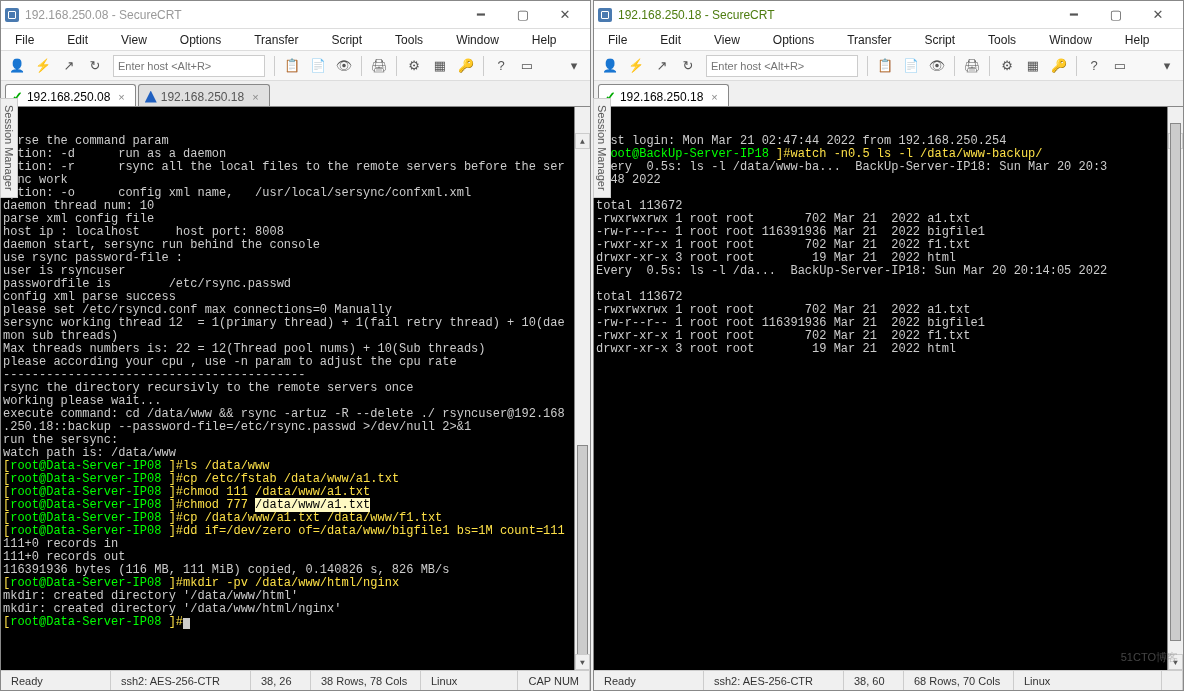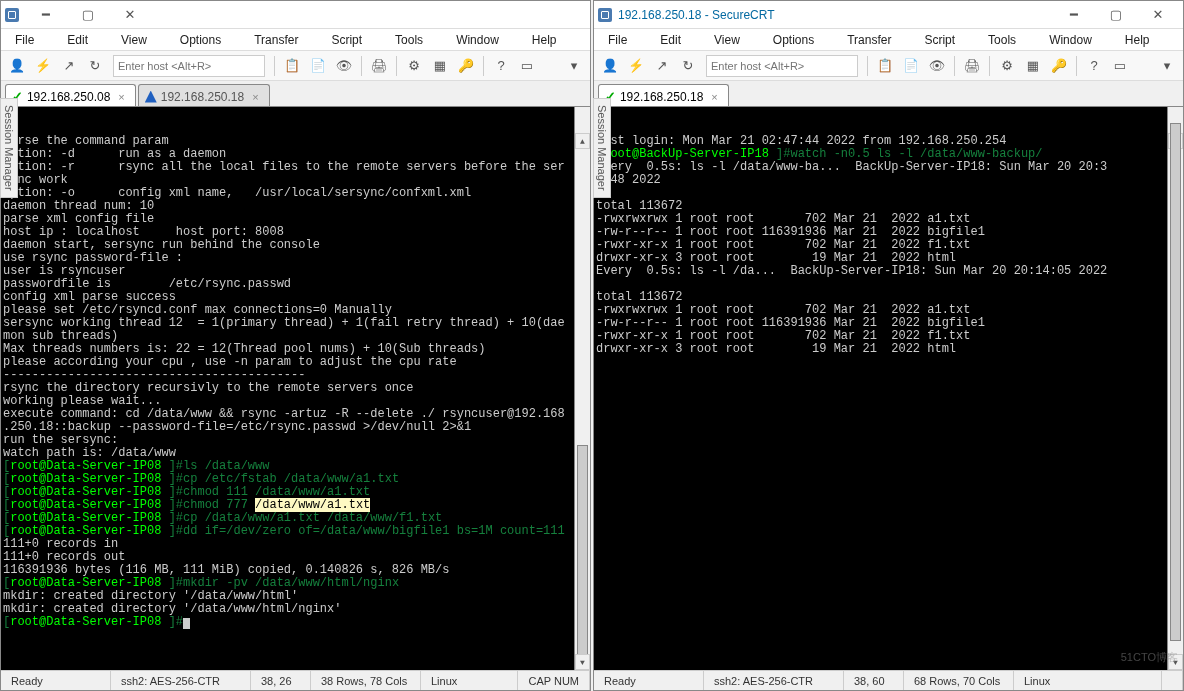--- a/index.html
+++ b/index.html
@@ -3,58 +3,59 @@
 <meta charset="utf-8">
 <style>
 *{margin:0;padding:0;box-sizing:border-box}
 body{font-family:"Segoe UI",Tahoma,sans-serif;font-size:12px;background:#f0f0f0;width:1184px;height:691px;overflow:hidden;display:flex}
 .win{flex:1;display:flex;flex-direction:column;border:1px solid #888;background:#fff;min-width:0}
 .win.left{margin-right:2px}
 .titlebar{height:28px;display:flex;align-items:center;padding:0 4px;background:#fff;border-bottom:1px solid #ddd}
 .titlebar.active{background:#fff}
 .ticon{width:14px;height:14px;margin-right:6px;background:#4a7ab0;border-radius:2px;position:relative}
 .ticon:after{content:"";position:absolute;width:6px;height:6px;top:3px;left:3px;border:1px solid #fff;border-radius:1px}
-.ttext{flex:1;font-size:12px;color:#0369a1}
+.ttext{flex:1;font-size:12px;color:#4d7c0f}
 .titlebar .ttext.inactive{color:#999}
 .wbtn{width:42px;height:24px;display:flex;align-items:center;justify-content:center;font-size:13px;color:#555;cursor:pointer}
 .menubar{height:22px;display:flex;align-items:center;padding:0 6px;gap:17px;border-bottom:1px solid #ddd}
 .mitem{padding:2px 8px;font-size:12px;color:#222;cursor:pointer}
 .toolbar{height:30px;display:flex;align-items:center;padding:2px 4px;gap:2px;border-bottom:1px solid #ddd;background:#f8f8f8}
 .tbtn{width:24px;height:24px;display:flex;align-items:center;justify-content:center;border:1px solid transparent;cursor:pointer;color:#555;font-size:13px}
 .tsep{width:1px;height:20px;background:#ccc;margin:0 3px}
 .hostinput{flex:0 0 110px;height:20px;border:1px solid #ccc;padding:10px 4px;font-size:11px;color:#888;margin:8px 4px}
 .tabbar{height:26px;display:flex;align-items:flex-end;padding:0 4px;background:#f0f0f0;border-bottom:1px solid #888}
 .tab{height:22px;padding:2px 10px 0 6px;display:flex;align-items:center;gap:4px;background:#fff;border:1px solid #888;border-bottom:none;border-radius:3px 3px 0 0;font-size:12px;margin-right:2px;cursor:pointer}
 .tab.inactive{background:#e0e0e0;color:#555}
 .chk{color:#0a0;font-weight:bold;font-size:13px}
 .ico-blue{width:12px;height:12px;background:#2060c0;clip-path:polygon(50% 0,100% 100%,0 100%)}
 .tabx{color:#888;font-size:11px;margin-left:4px}
 .term{flex:1;background:#000;color:#ccc;font-family:"Consolas","Courier New",monospace;font-size:12px;line-height:13px;padding:2px;overflow:hidden;position:relative;white-space:pre;min-width:0}
 .term .line{min-height:13px}
 .g{color:#0f0}
-.w{color:#15803d}
+.w{color:#fde047}
 .inv{background:#fef9c3;color:#000}
 .cursor{background:#ccc;display:inline-block;width:7px;height:11px;vertical-align:bottom}
 .status{height:20px;display:flex;align-items:center;border-top:1px solid #ccc;font-size:11px;color:#333;background:#f0f0f0}
 .scell{border-right:1px solid #ccc;padding:0 10px;height:100%;display:flex;align-items:center}
 .scell.flex{flex:1}
 .sidetab{position:absolute;left:0;top:98px;width:18px;background:#f0f0f0;border:1px solid #ccc;writing-mode:vertical-lr;font-size:11px;padding:6px 2px;color:#555;z-index:5}
 .watermark{position:absolute;right:6px;bottom:26px;font-size:11px;color:#888;opacity:.5}
 .term::-webkit-scrollbar{width:16px;background:#2a2a2a}
 .scroll{position:absolute;right:0;top:0;bottom:0;width:16px;background:#f0f0f0;border-left:1px solid #888}
 .sarrow{height:16px;display:flex;align-items:center;justify-content:center;font-size:8px;color:#555;background:#f0f0f0;border:1px solid #ccc}
 .sthumb{position:absolute;left:2px;right:2px;background:#ccc;border:1px solid #888}
 </style>
 </head>
 <body>
 
 <div class="win left">
   <div class="sidetab">Session Manager</div>
   <div class="titlebar">
     <div class="ticon"></div>
+    <div class="ttext inactive">192.168.250.08 - SecureCRT</div>
     <div class="wbtn">━</div>
     <div class="wbtn">▢</div>
     <div class="wbtn cl">✕</div>
   </div>
   <div class="menubar" id="menu-left">
       <div class="mitem">File</div>
       <div class="mitem">Edit</div>
       <div class="mitem">View</div>
       <div class="mitem">Options</div>
       <div class="mitem">Transfer</div>

